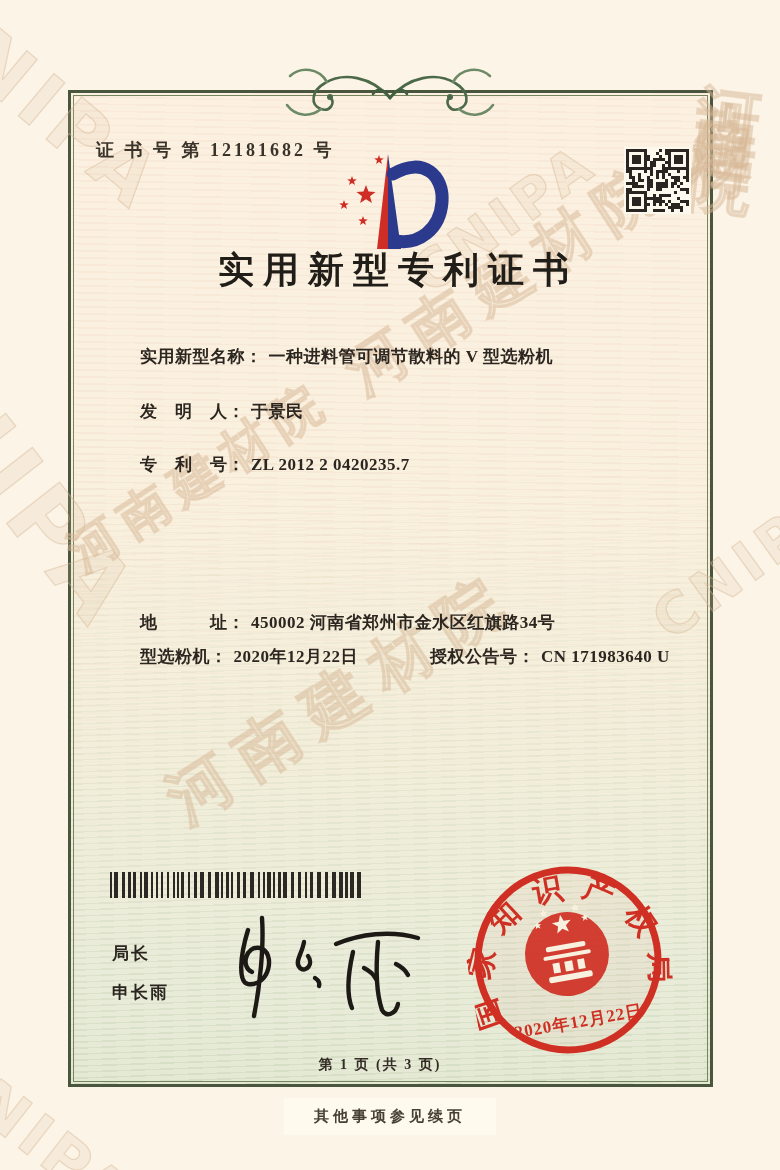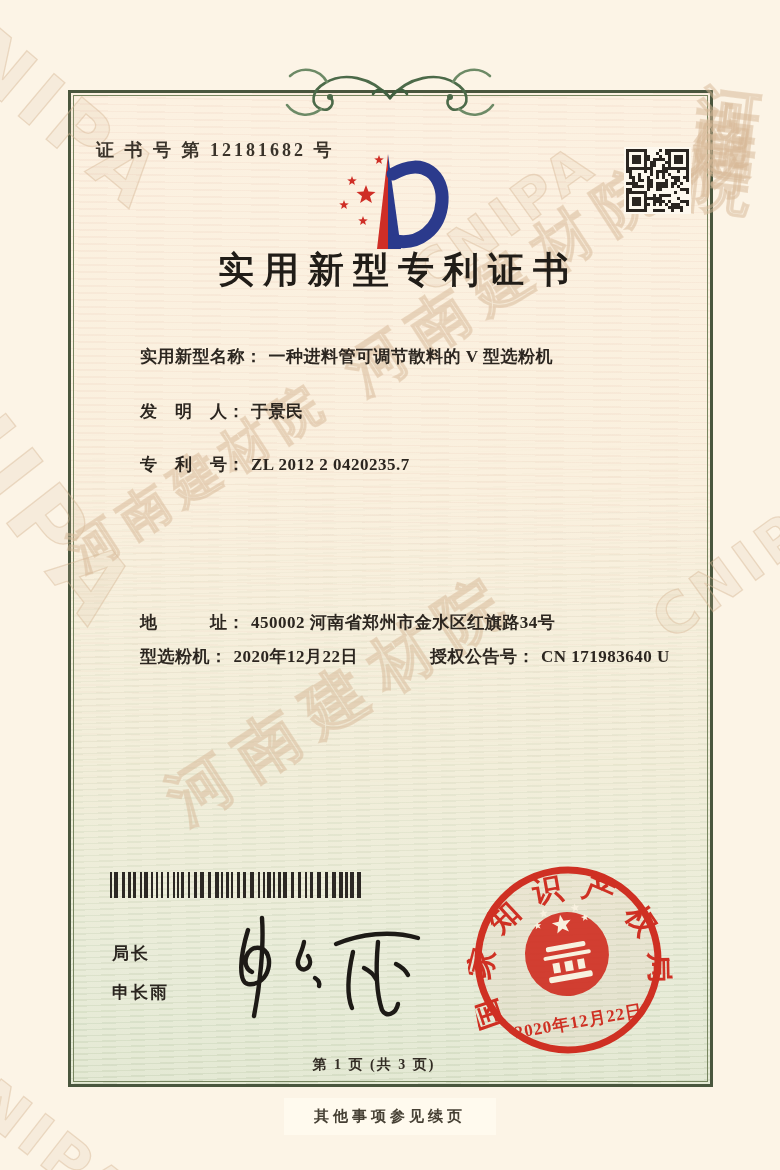--- a/index.html
+++ b/index.html
@@ -71,21 +71,21 @@
     font-size:15.5px;line-height:1.92;color:#2e2a24;font-weight:500;text-align:justify;
   }
   .paras p{margin:0;text-indent:2em;}
   .barcode{position:absolute;left:110px;top:872px;height:26px;display:flex;align-items:stretch;}
   .barcode i{display:block;background:#2c2824;margin-right:0;}
   .sig-title{position:absolute;left:112px;top:942px;font-family:"DejaVu Sans","Liberation Sans",sans-serif;font-size:17px;font-weight:bold;color:#2a251f;letter-spacing:2px;}
   .sig-name{position:absolute;left:112px;top:981px;font-family:Liberation Sans, sans-serif;font-size:17px;font-weight:bold;color:#2a251f;letter-spacing:2px;}
   .signature{position:absolute;left:218px;top:912px;}
   .seal{position:absolute;left:468px;top:860px;transform:rotate(-10deg);}
   .page-num{
-    position:absolute;left:10px;width:728px;top:1056px;text-align:center;
+    position:absolute;left:16px;width:728px;top:1056px;text-align:center;
     font-size:14px;font-weight:bold;color:#322c24;letter-spacing:2px;
   }
   .footer-note{
     position:absolute;left:50%;transform:translateX(-50%);top:1098px;
     background:rgba(255,250,238,.95);padding:9px 30px;
     font-size:15px;font-weight:bold;color:#464034;letter-spacing:4px;white-space:nowrap;
   }
 </style>
 </head>
 <body>

